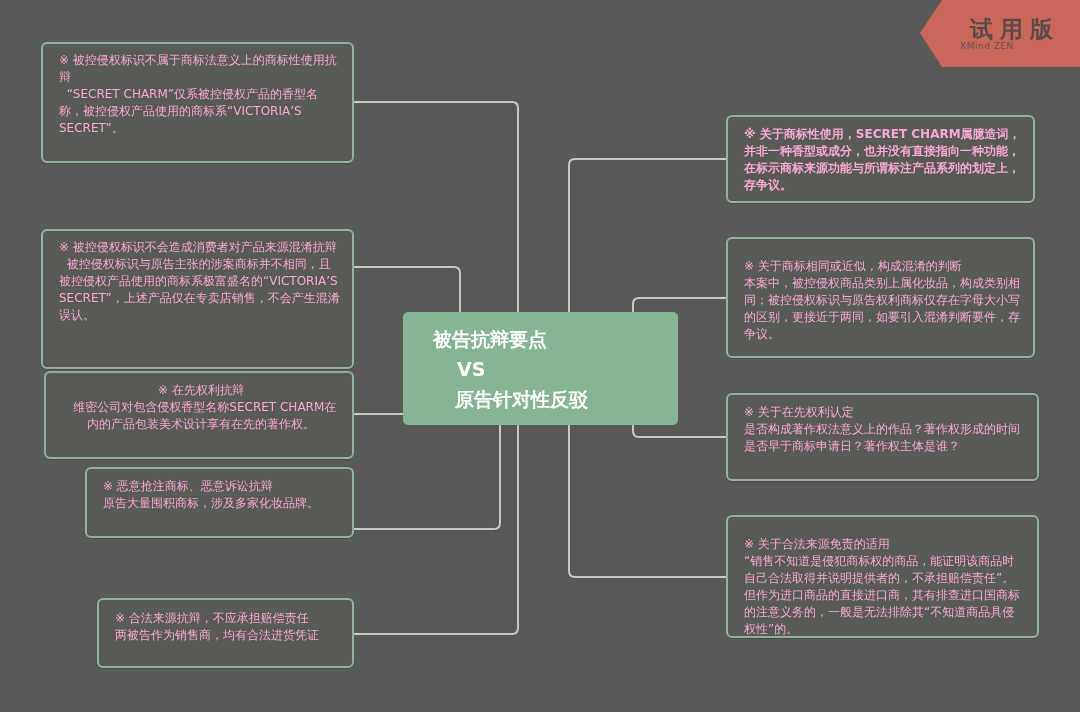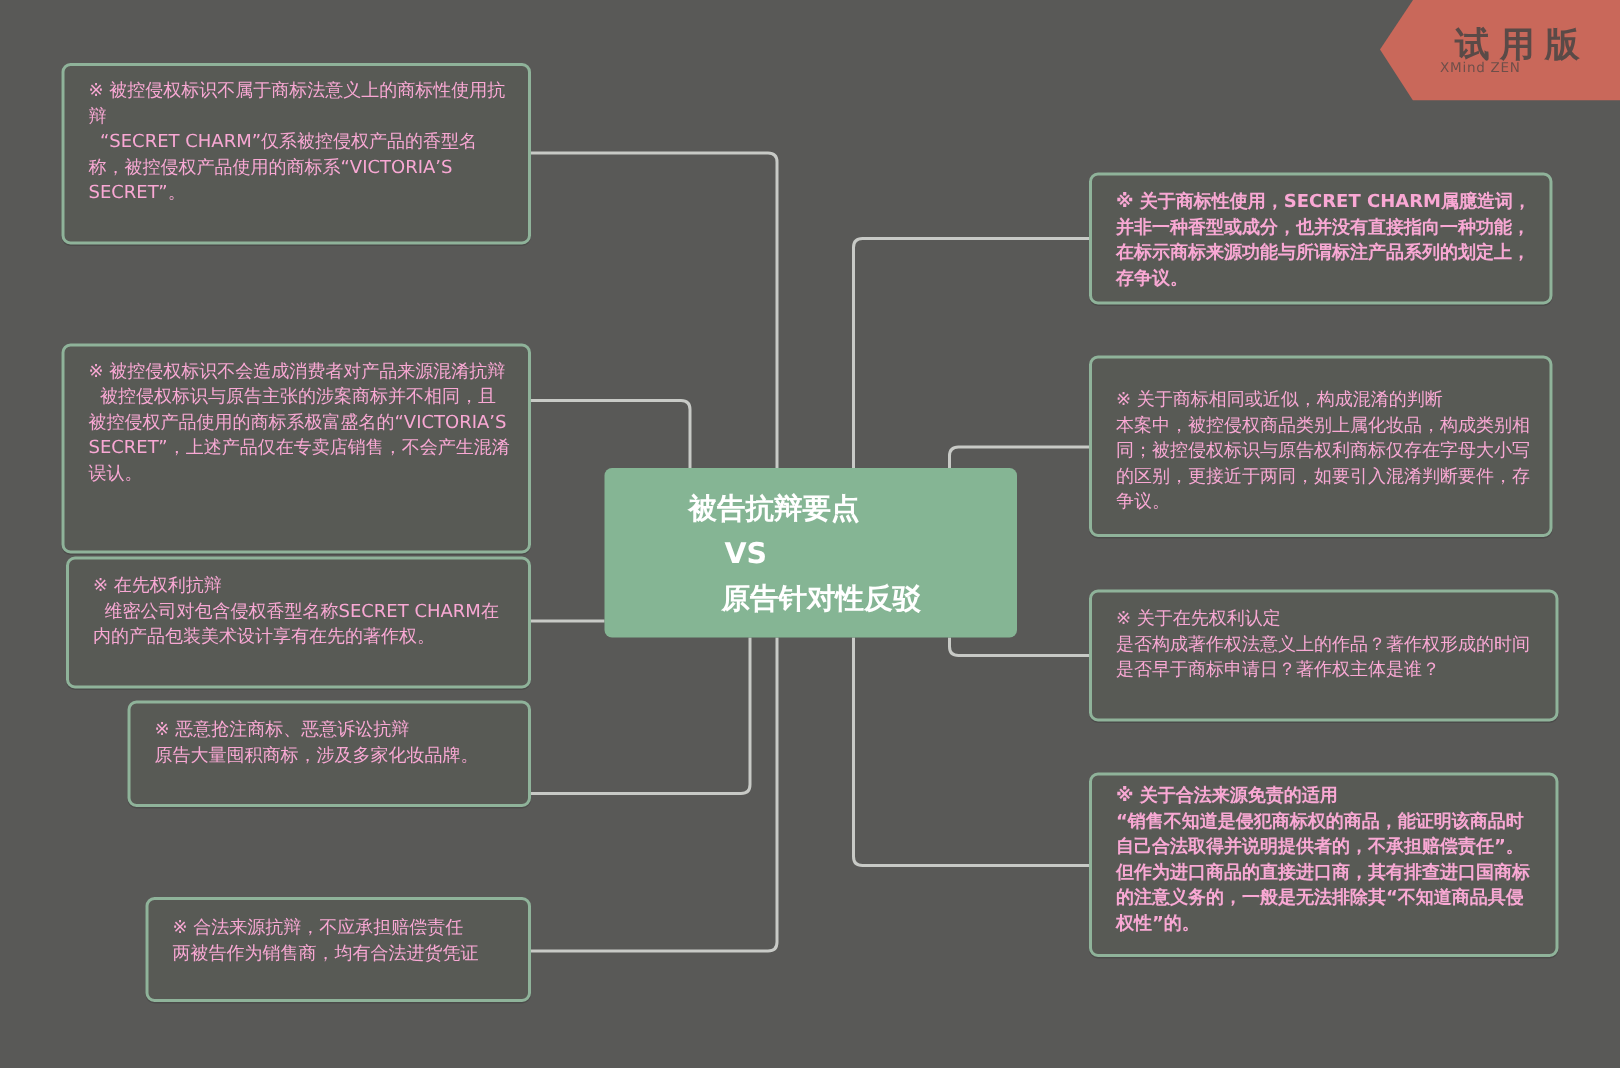--- a/index.html
+++ b/index.html
@@ -18,21 +18,21 @@
     color:#f9a8d4;
     font-size:12px; line-height:17px;
     padding:8px 12px 8px 16px;
     box-shadow: 0 1px 0 rgba(0,0,0,0.15);
   }
   .node .t { display:block; white-space:pre-wrap; }
   .center {
     position:absolute; left:403px; top:312px; width:275px; height:113px;
     background:#85b594; border-radius:5px;
     color:#ffffff; font-weight:bold; font-size:19px; line-height:30px;
-    box-sizing:border-box; padding:12px 0 0 56px;
+    box-sizing:border-box; padding:12px 0 0 30px;
   }
   .center .l1 { display:block; }
   .center .l2 { display:block; padding-left:24px; }
   .center .l3 { display:block; padding-left:22px; }
   .badge {
     position:absolute; left:920px; top:0; width:160px; height:67px;
   }
   .badge svg { position:absolute; left:0; top:0; }
   .badge .main {
     position:absolute; left:40px; top:14px; width:110px; text-align:center;
@@ -80,21 +80,21 @@
   <div class="node" style="left:41px; top:42px; width:313px; height:121px;">
     <span class="t">※ 被控侵权标识不属于商标法意义上的商标性使用抗辩</span>
     <span class="t">  “SECRET CHARM”仅系被控侵权产品的香型名称，被控侵权产品使用的商标系“VICTORIA’S SECRET”。</span>
   </div>
 
   <div class="node" style="left:41px; top:197px; width:313px; height:140px;margin-top:32px;">
     <span class="t">※ 被控侵权标识不会造成消费者对产品来源混淆抗辩</span>
     <span class="t">  被控侵权标识与原告主张的涉案商标并不相同，且被控侵权产品使用的商标系极富盛名的“VICTORIA’S SECRET”，上述产品仅在专卖店销售，不会产生混淆误认。</span>
   </div>
 
-  <div class="node" style="left:44px; top:371px; width:310px; height:88px; padding-top:9px;">
+  <div class="node" style="left:44px; top:371px; width:310px; height:88px; padding-top:9px;text-align:center;">
     <span class="t">※ 在先权利抗辩</span>
     <span class="t">  维密公司对包含侵权香型名称SECRET CHARM在内的产品包装美术设计享有在先的著作权。</span>
   </div>
 
   <div class="node" style="left:85px; top:467px; width:269px; height:71px; padding-top:9px;">
     <span class="t">※ 恶意抢注商标、恶意诉讼抗辩</span>
     <span class="t">原告大量囤积商标，涉及多家化妆品牌。</span>
   </div>
 
   <div class="node" style="left:97px; top:598px; width:257px; height:70px; padding-top:10px;">
@@ -109,21 +109,21 @@
   <div class="node" style="left:726px; top:237px; width:309px; height:121px; padding-top:19px;">
     <span class="t">※ 关于商标相同或近似，构成混淆的判断</span>
     <span class="t">本案中，被控侵权商品类别上属化妆品，构成类别相同；被控侵权标识与原告权利商标仅存在字母大小写的区别，更接近于两同，如要引入混淆判断要件，存争议。</span>
   </div>
 
   <div class="node" style="left:726px; top:393px; width:313px; height:88px; padding-top:9px;">
     <span class="t">※ 关于在先权利认定</span>
     <span class="t">是否构成著作权法意义上的作品？著作权形成的时间是否早于商标申请日？著作权主体是谁？</span>
   </div>
 
-  <div class="node" style="left:726px; top:515px; width:313px; height:123px; padding-top:5px;font-weight:bold;">
+  <div class="node" style="left:726px; top:515px; width:313px; height:123px; padding-top:19px;">
     <span class="t">※ 关于合法来源免责的适用</span>
     <span class="t">“销售不知道是侵犯商标权的商品，能证明该商品时自己合法取得并说明提供者的，不承担赔偿责任”。但作为进口商品的直接进口商，其有排查进口国商标的注意义务的，一般是无法排除其“不知道商品具侵权性”的。</span>
   </div>
 
   <div class="badge">
     <svg width="160" height="67" viewBox="0 0 160 67">
       <polygon points="22,0 160,0 160,67 22,67 0,33" fill="#c9685a"></polygon>
     </svg>
     <span class="main">试用版</span>
     <span class="sub">XMind ZEN</span>

